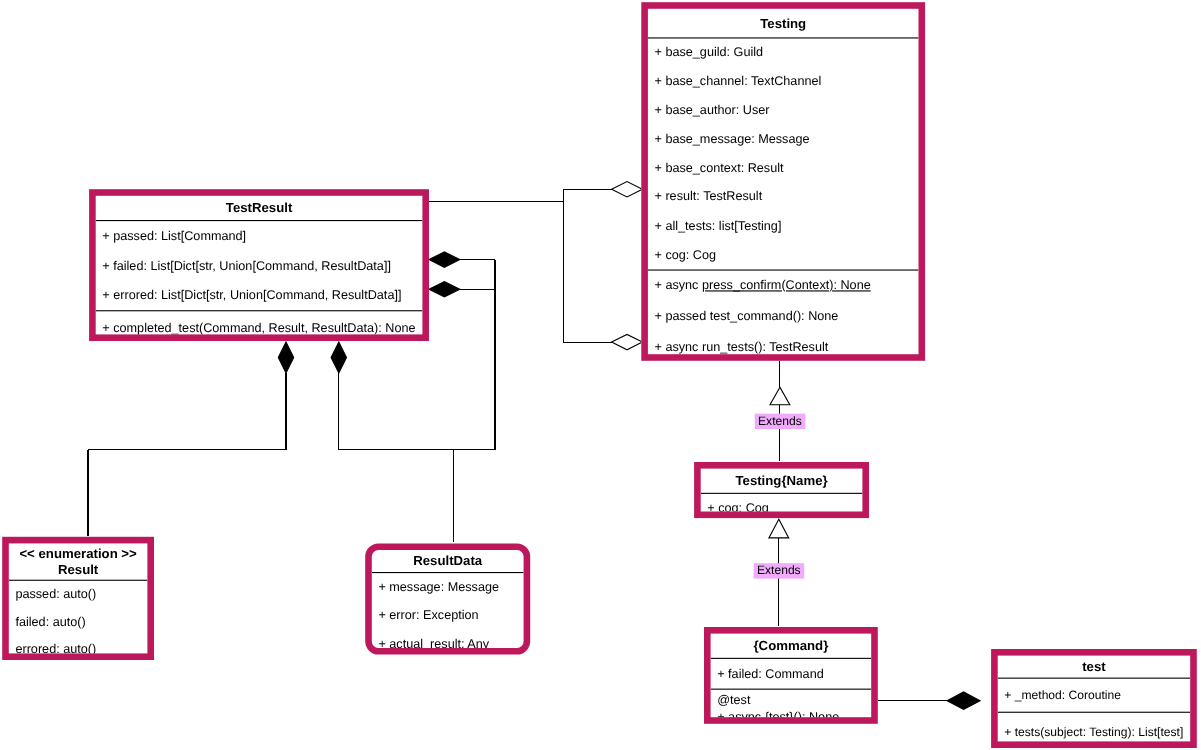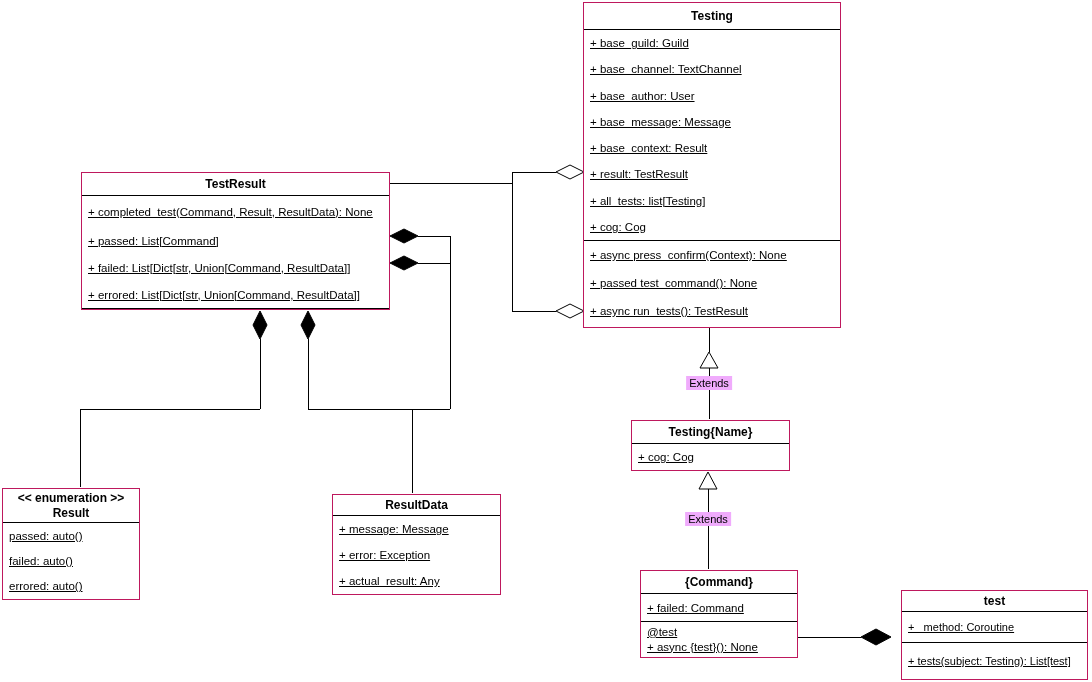--- a/index.html
+++ b/index.html
@@ -10,21 +10,21 @@
     background: #ffffff;
     font-family: "Liberation Sans", sans-serif;
     color: #000000;
     overflow: hidden;
   }
   #connectors { position: absolute; left: 0; top: 0; z-index: 1; }
   .class-box {
     position: absolute;
     z-index: 2;
     background: #ffffff;
-    border: 1px solid #be185d;
+    border: 6px solid #be185d;
     box-sizing: border-box;
     font-size: 11.5px;
     overflow: hidden;
   }
   .class-title {
     font-weight: bold;
     font-size: 12px;
     text-align: center;
     border-bottom: 1px solid #000000;
     display: flex;
@@ -35,21 +35,21 @@
     line-height: 15px;
   }
   .class-section {
     display: flex;
     flex-direction: column;
     justify-content: space-around;
     padding: 0 6px;
     box-sizing: border-box;
   }
   .class-section.bordered { border-bottom: 1px solid #000000; }
-  .row { white-space: nowrap; text-decoration: underline; }
+  .row { white-space: nowrap; }
   .u { text-decoration: underline; }
   .edge-label {
     position: absolute;
     z-index: 3;
     background: #f0abfc;
     font-size: 11px;
     padding: 1px 3px;
     transform: translate(-50%, -50%);
     white-space: nowrap;
   }
@@ -61,21 +61,21 @@
 
   #box-testresult { left: 81px; top: 172px; width: 309px; height: 138px; }
   #box-testresult .class-title { height: 23px; }
   #box-testresult .sec-attrs { height: 82px; }
   #box-testresult .sec-methods { height: 31px; }
 
   #box-result-enum { left: 2px; top: 488px; width: 138px; height: 112px; }
   #box-result-enum .class-title { height: 34px; }
   #box-result-enum .sec-attrs { height: 76px; }
 
-  #box-resultdata { left: 332px; top: 494px; width: 169px; height: 101px; }
+  #box-resultdata { left: 332px; top: 494px; width: 150px; height: 101px; border-radius: 12px; }
   #box-resultdata .class-title { height: 21px; }
   #box-resultdata .sec-attrs { height: 78px; }
 
   #box-testing-name { left: 631px; top: 420px; width: 159px; height: 51px; }
   #box-testing-name .class-title { height: 23px; text-align: right; }
   #box-testing-name .sec-attrs { height: 26px; }
 
   #box-command { left: 640px; top: 570px; width: 158px; height: 88px; }
   #box-command .class-title { height: 23px; }
   #box-command .sec-attrs { height: 28px; }
@@ -129,27 +129,27 @@
     </div>
     <div class="class-section sec-methods">
       <div class="row"><span>+ async </span><span class="u">press_confirm(Context): None</span></div>
       <div class="row">+ passed test_command(): None</div>
       <div class="row">+ async run_tests(): TestResult</div>
     </div>
   </div>
 
   <div class="class-box" id="box-testresult">
     <div class="class-title">TestResult</div>
-    <div class="class-section sec-methods">
-      <div class="row">+ completed_test(Command, Result, ResultData): None</div>
-    </div>
     <div class="class-section bordered sec-attrs">
       <div class="row">+ passed: List[Command]</div>
       <div class="row">+ failed: List[Dict[str, Union[Command, ResultData]]</div>
       <div class="row">+ errored: List[Dict[str, Union[Command, ResultData]]</div>
+    </div>
+    <div class="class-section sec-methods">
+      <div class="row">+ completed_test(Command, Result, ResultData): None</div>
     </div>
   </div>
 
   <div class="class-box" id="box-result-enum">
     <div class="class-title">
       <div>&lt;&lt; enumeration &gt;&gt;</div>
       <div>Result</div>
     </div>
     <div class="class-section sec-attrs">
       <div class="row">passed: auto()</div>

